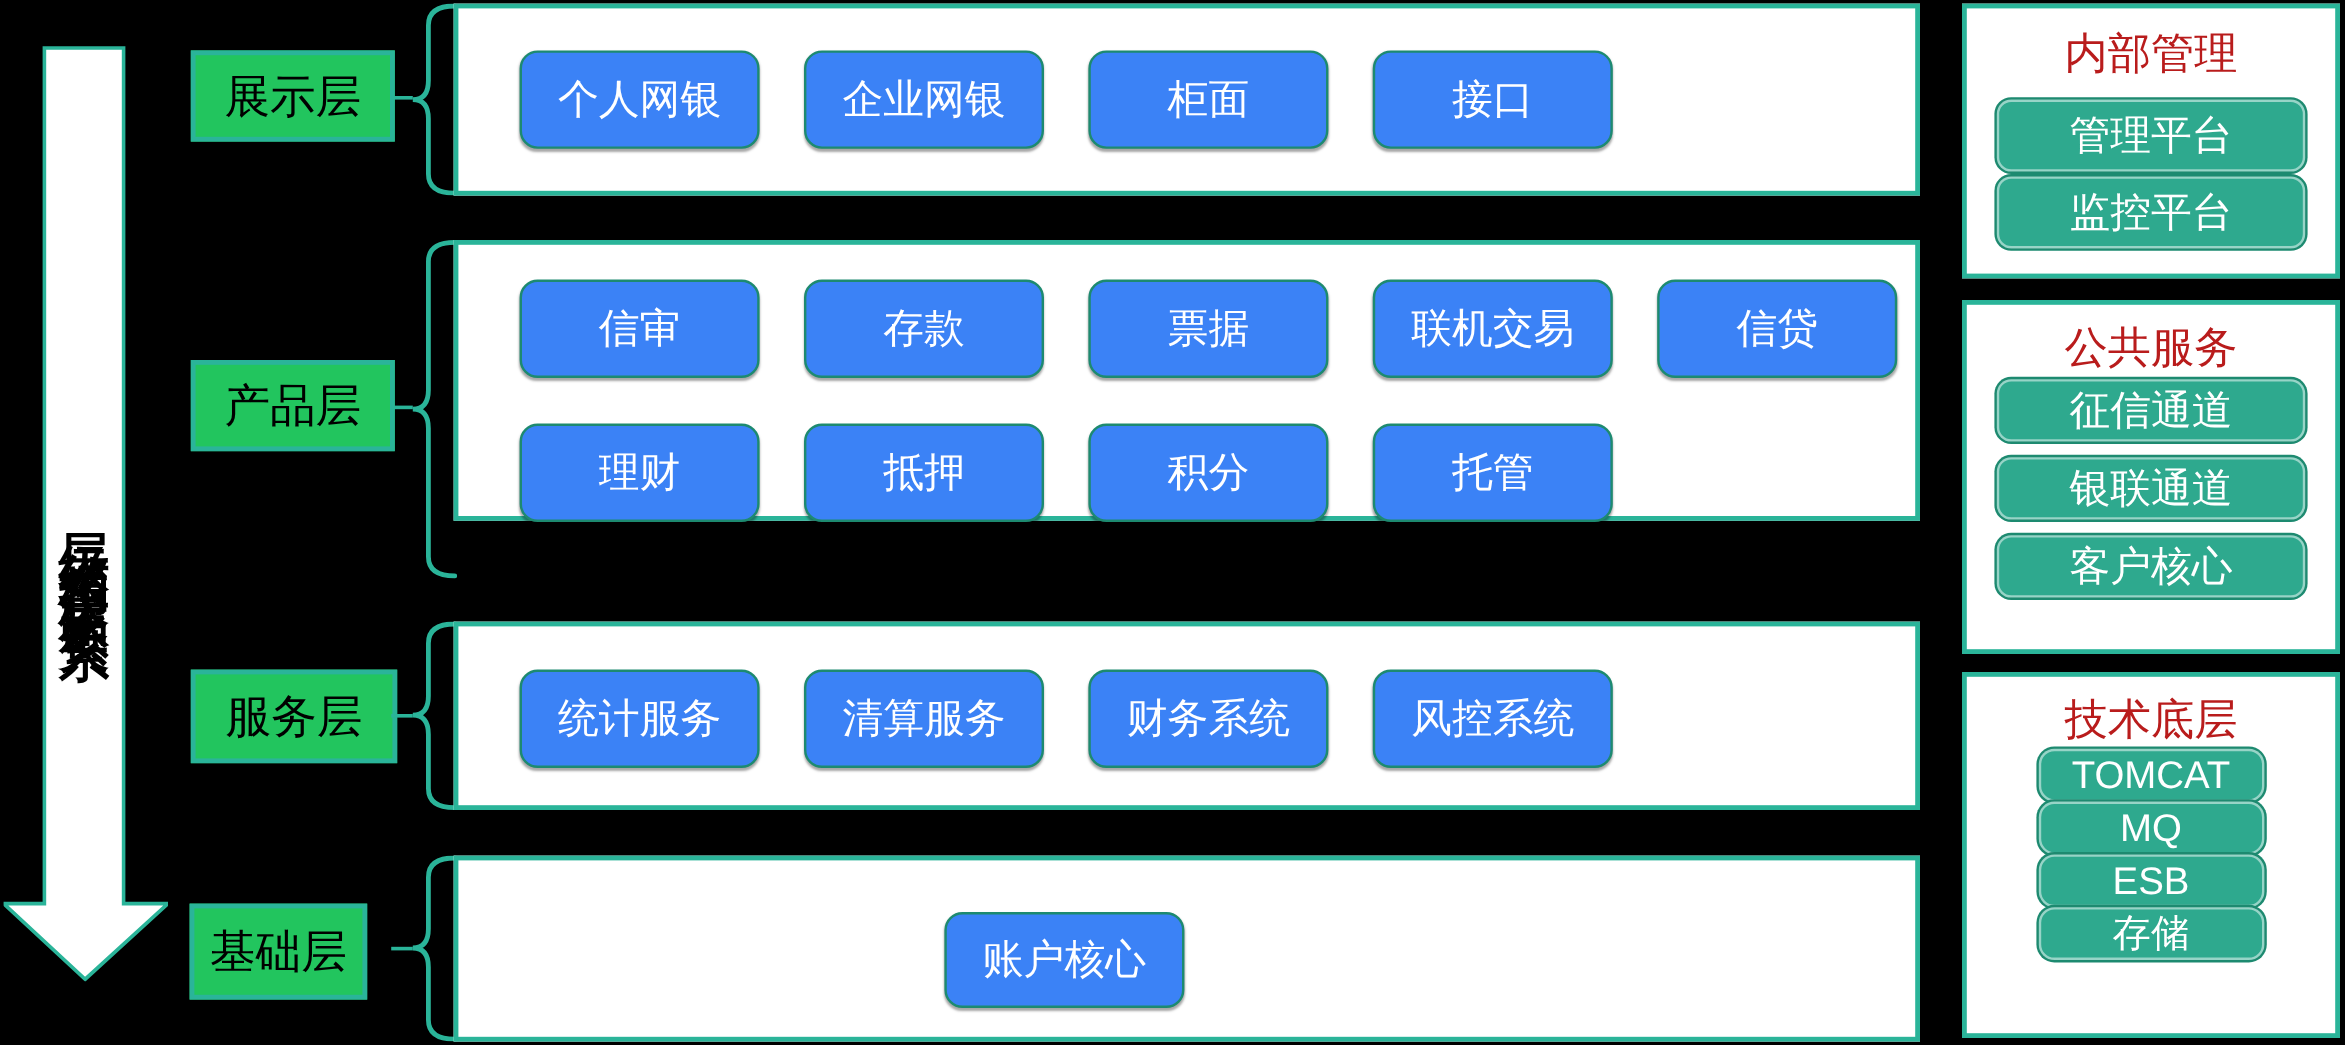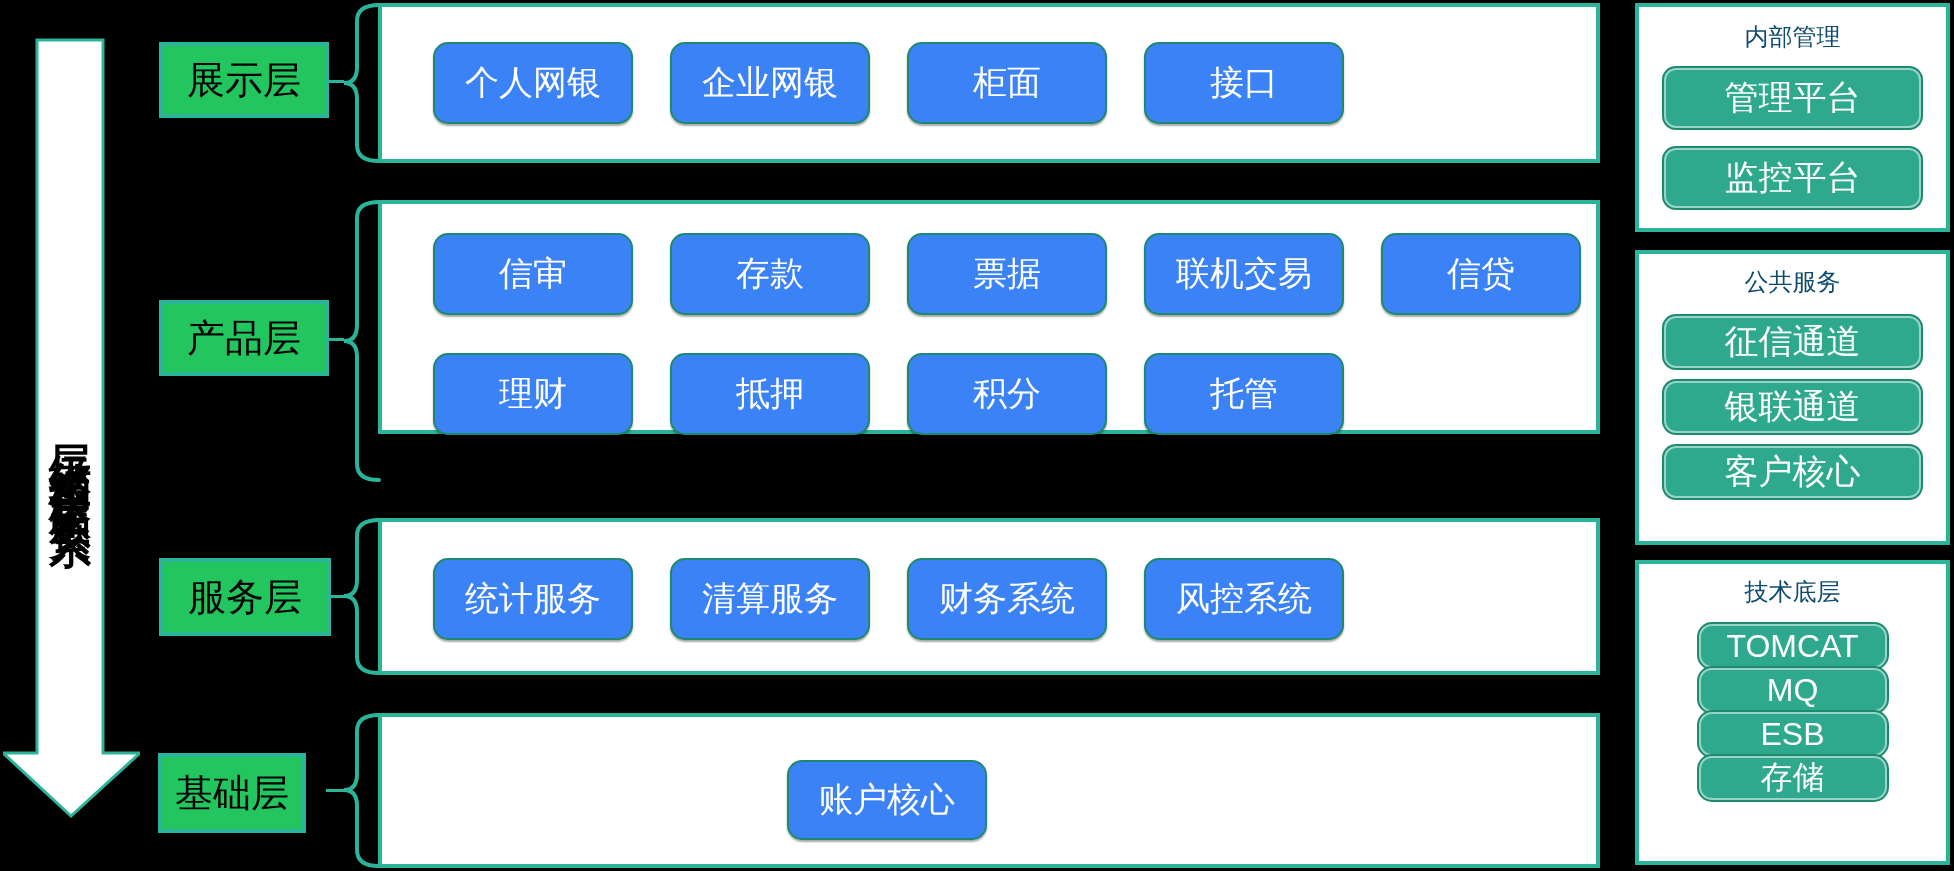--- a/index.html
+++ b/index.html
@@ -56,31 +56,31 @@
   #btn-account-core{position:absolute;left:405px;top:43px;width:200px;height:80px;}
   
   .side-panel{
     position:absolute;left:1635px;width:315px;background:#fff;
     border:4px solid #2ab499;box-sizing:border-box;
     display:flex;flex-direction:column;align-items:center;
   }
   #side-mgmt{top:3px;height:229px;padding-top:14px;}
   #side-public{top:250px;height:295px;padding-top:12px;}
   #side-tech{top:560px;height:305px;padding-top:12px;}
-  .side-title{font-size:24px;color:#0c4a6e;text-align:center;}
+  .side-title{font-size:36px;color:#b91c1c;text-align:center;}
   #side-mgmt .side-title{height:48px;margin-bottom:14px;}
   #side-public .side-title{height:44px;margin-bottom:6px;}
   #side-tech .side-title{height:44px;margin-bottom:4px;}
   .side-btn{
     background:#2ea98e;border:2px solid rgba(255,255,255,.5);
     box-shadow:0 0 0 2px #1d8a70;border-radius:12px;
     display:flex;align-items:center;justify-content:center;
     color:#fff;font-size:34px;box-sizing:border-box;flex:0 0 auto;
   }
-  #side-mgmt .side-btn{width:257px;height:60px;margin-bottom:20px;}
+  #side-mgmt .side-btn{width:257px;height:60px;margin-bottom:4px;}
   #side-public .side-btn{width:257px;height:52px;margin-bottom:13px;}
   #side-tech .side-btn{width:188px;height:44px;margin-bottom:0;font-size:32px;border-radius:13px;}
 </style>
 </head>
 <body>
 
 <div id="stage">
 
   <div id="arrow-wrap">
     <svg width="137" height="780" viewBox="0 0 137 780">

